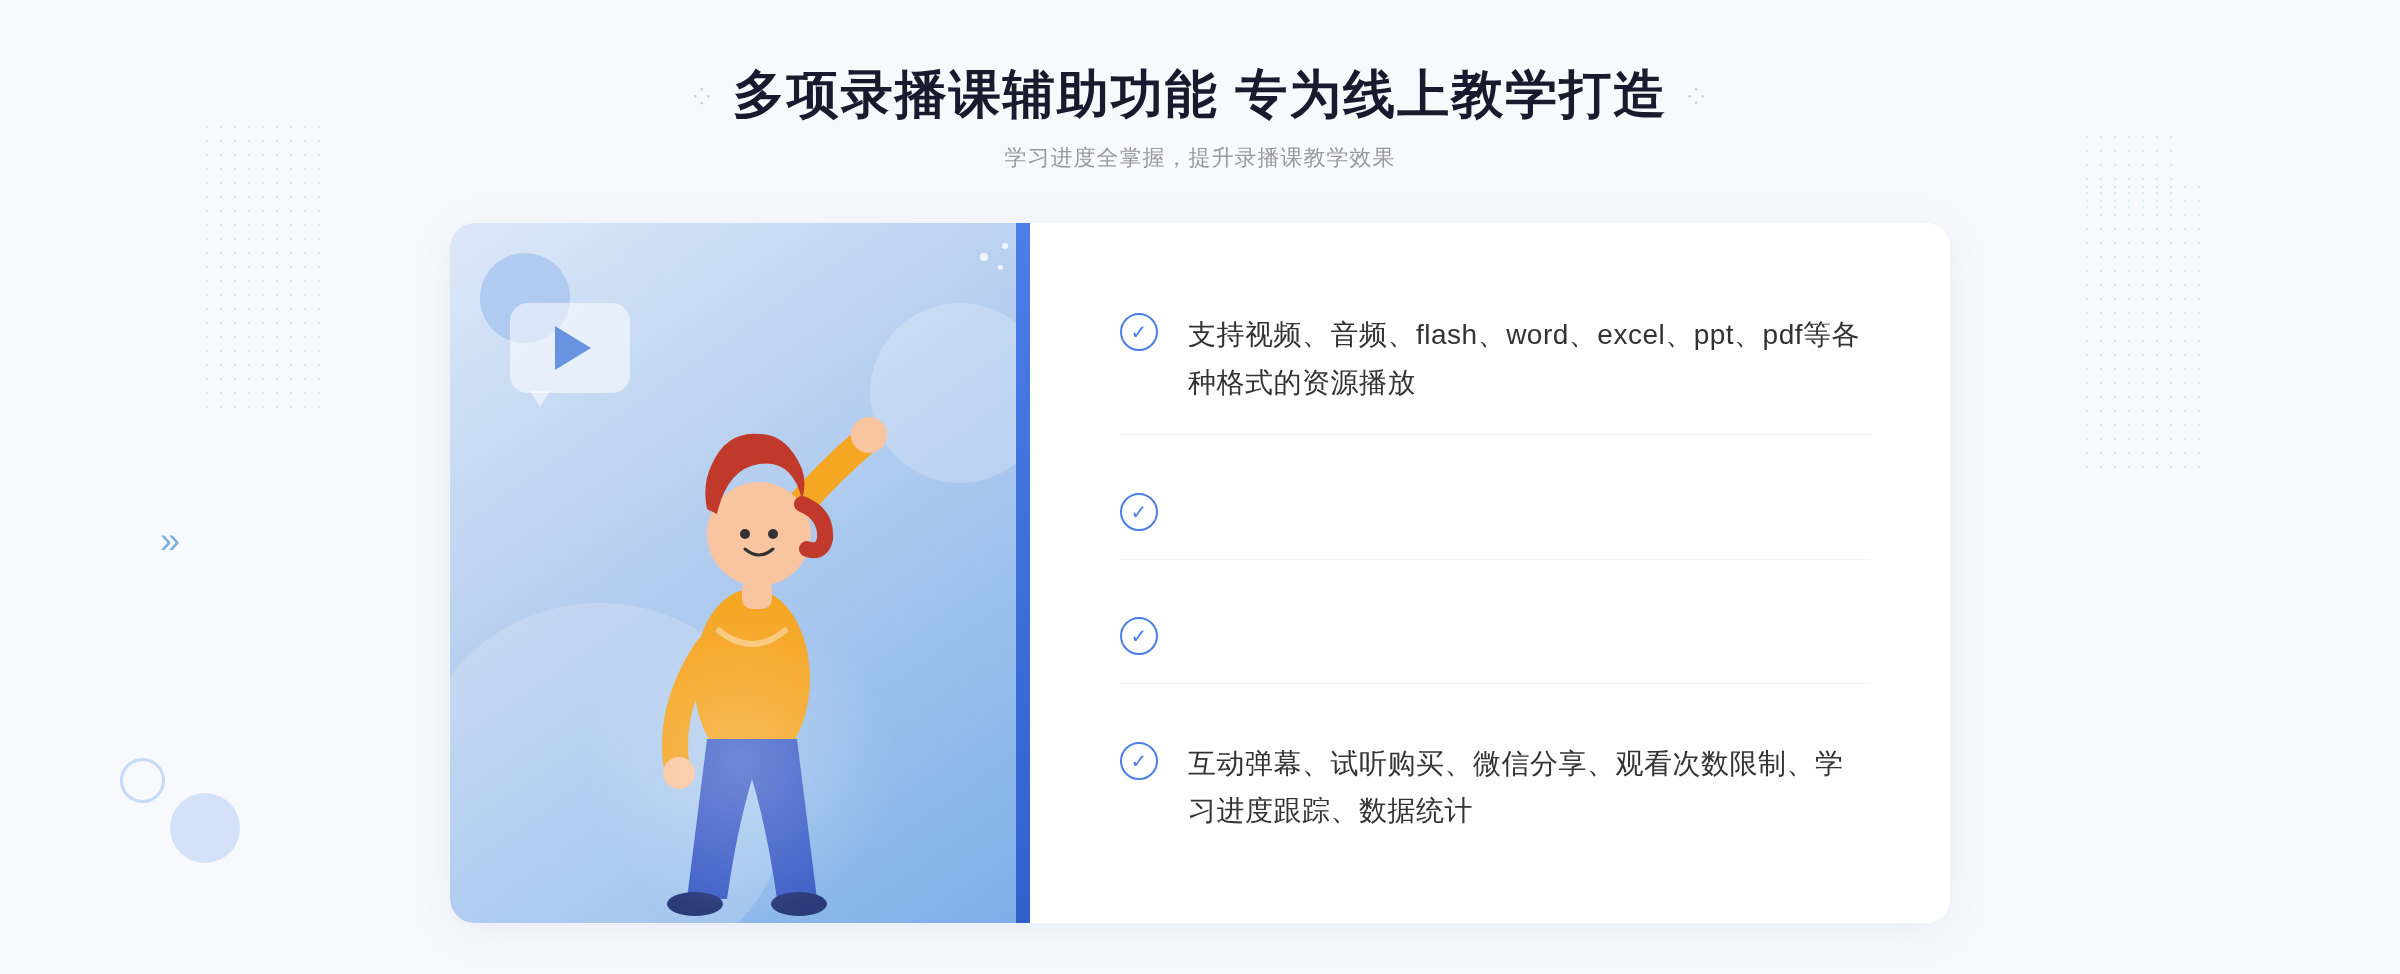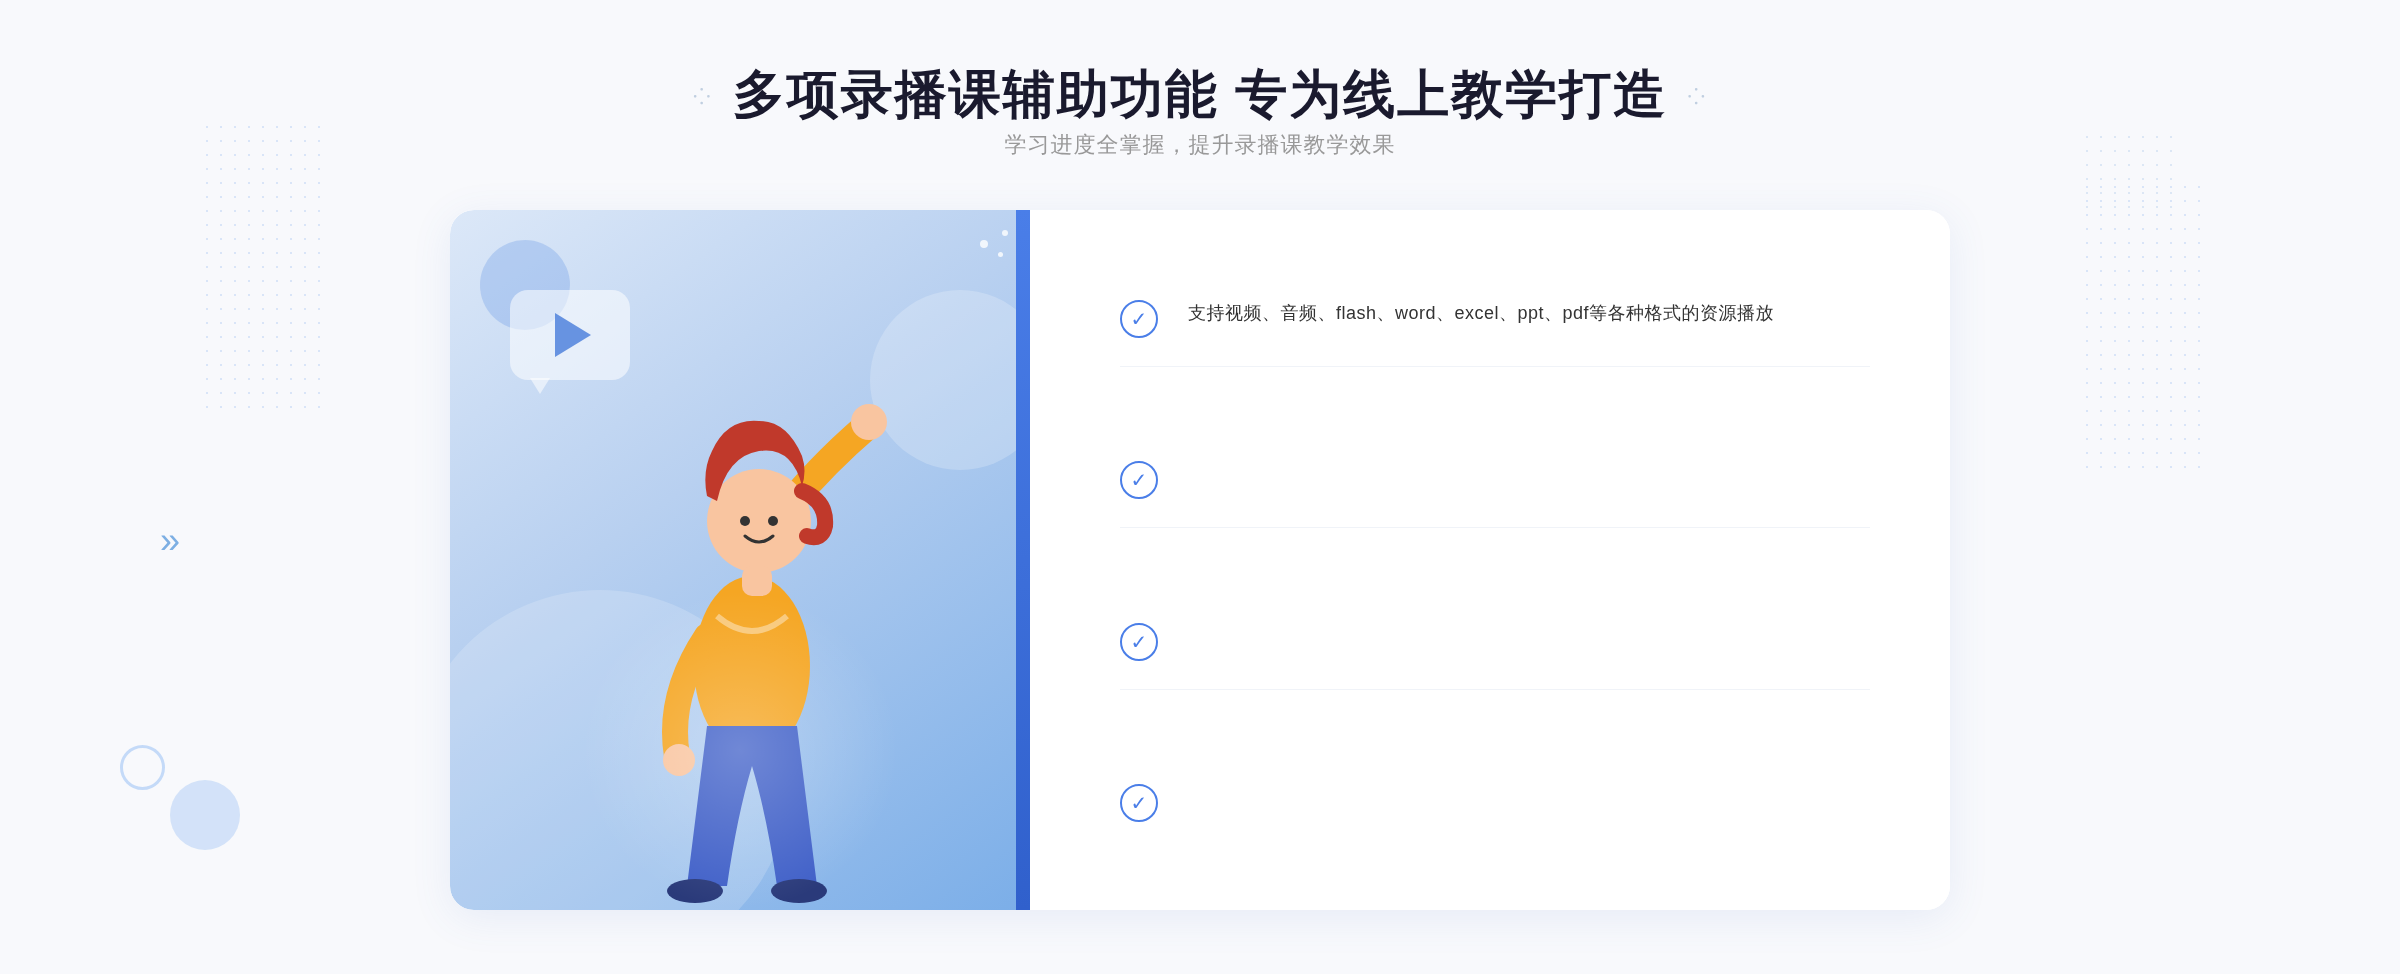--- a/index.html
+++ b/index.html
@@ -70,21 +70,21 @@
       font-size: 52px;
       font-weight: 700;
       color: #1a1a2e;
       letter-spacing: 2px;
       text-align: right;
     }
 
     .header-subtitle {
       font-size: 22px;
       color: #999;
-      margin-top: 0;
+      margin-top: 13px;
       letter-spacing: 1px;
     }
 
     
     .main-content {
       display: flex;
       align-items: stretch;
       width: 1500px;
       gap: 0;
       background: #fff;
@@ -246,21 +246,21 @@
       margin-top: 2px;
     }
 
     .check-mark {
       color: #4a7ee8;
       font-size: 20px;
       line-height: 1;
     }
 
     .feature-text {
-      font-size: 18px;
+      font-size: 28px;
       color: #333;
       line-height: 1.7;
       letter-spacing: 0.5px;
     }
 
     
     .deco-circle-blue {
       position: absolute;
       left: 170px;
       bottom: 140px;
@@ -392,18 +392,19 @@
       <div class="feature-item">
         <div class="check-circle">
           <span class="check-mark">✓</span>
         </div>
       </div>
 
       <div class="feature-item">
         <div class="check-circle">
           <span class="check-mark">✓</span>
         </div>
+        <span class="feature-text">互动弹幕、试听购买、微信分享、观看次数限制、学习进度跟踪、数据统计</span>
       </div>
 
     </div>
   </div>
 
 </div>
 
 </body></html>

